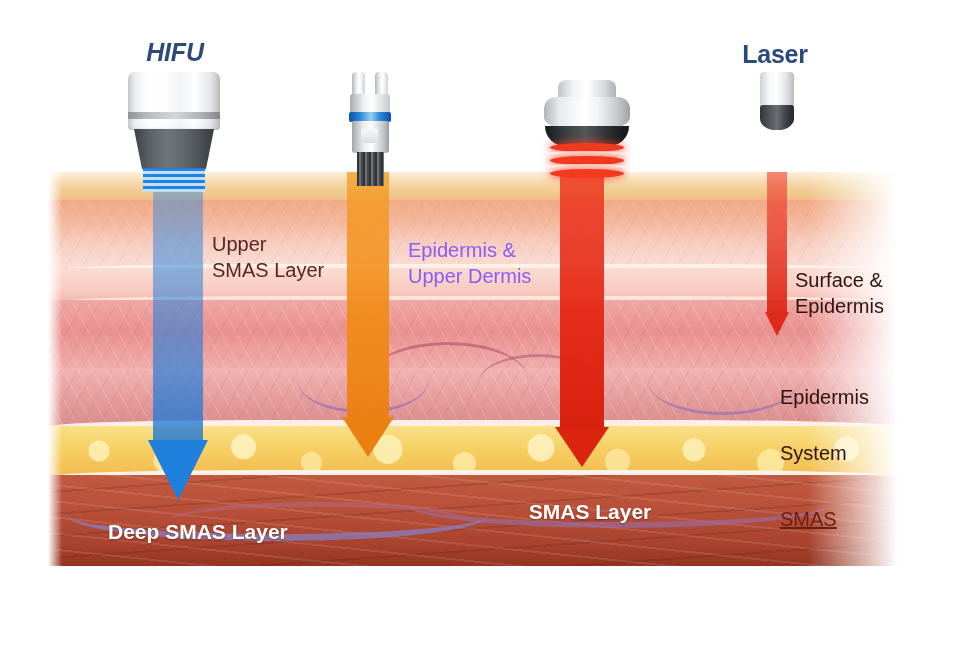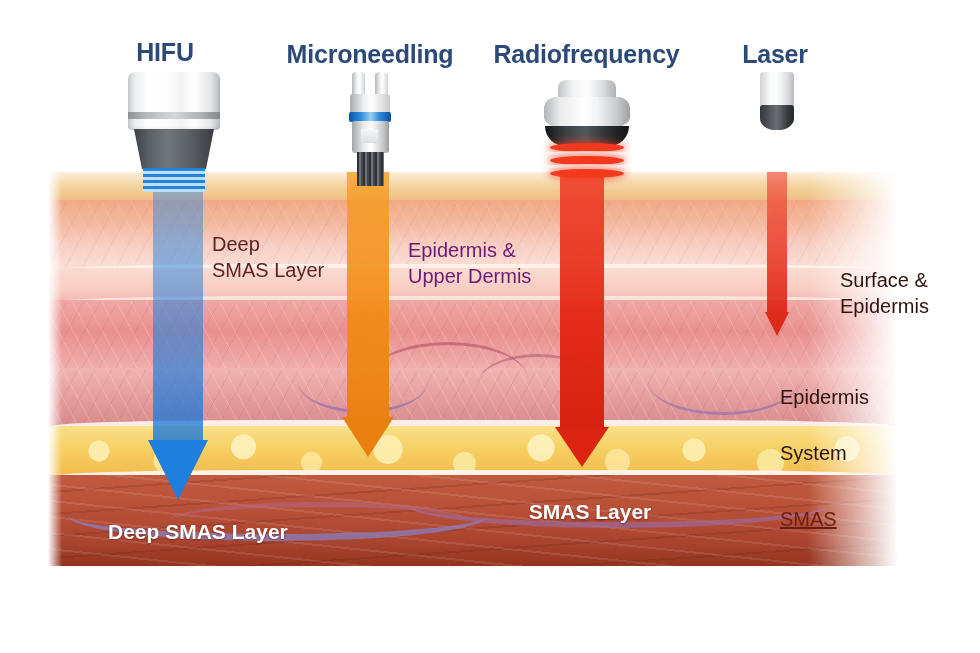--- a/index.html
+++ b/index.html
@@ -273,21 +273,21 @@
   }
 
   
   .ann {
     position: absolute;
     font-size: 20px;
     line-height: 1.28;
     white-space: pre-line;
   }
   .ann-deep   { color: #5c2323; }
-  .ann-epi    { color: #701a75; }
+  .ann-epi    { color: #8b5cf6; }
   .ann-mid    { color: #8e2b3c; }
   .ann-surf   { color: #2e1410; }
 
   .layer-label {
     position: absolute;
     font-size: 20px;
     color: #2a120e;
     white-space: nowrap;
   }
 
@@ -305,23 +305,21 @@
     font-size: 15px;
     font-weight: bold;
     margin-top: 1px;
   }
 </style>
 </head>
 <body>
 
 <div id="stage">
 
-  <div class="device-title" style="left:120px; top:38px; width:90px;">HIFU</div>
-  <div class="device-title" style="left:280px; top:40px; width:180px;">Microneedling</div>
-  <div class="device-title" style="left:489px; top:40px; width:195px;">Radiofrequency</div>
+  <div class="device-title" style="left:130px; top:38px; width:90px;font-style:italic;">HIFU</div>
   <div class="device-title" style="left:735px; top:40px; width:80px;">Laser</div>
 
   <div id="skin">
 
     <div class="layer l-surface"></div>
     <div class="layer l-epi"></div>
     <div class="tex-fib" style="top:30px;height:66px;opacity:.5;"></div>
 
     <div class="wave-sep" style="top:92px;opacity:.85;"></div>
     <div class="layer l-epi2"></div>
@@ -396,25 +394,25 @@
     <div class="rf-wave" style="top:76px;"></div>
     <div class="rf-wave-sep" style="top:84px;"></div>
     <div class="rf-wave" style="top:89px;"></div>
   </div>
 
   <div class="device" style="left:760px; top:72px; width:34px; height:60px;">
     <div class="laser-barrel"></div>
     <div class="laser-tip"></div>
   </div>
 
-  <div class="ann ann-deep" style="left:212px; top:232px;">Deep
+  <div class="ann ann-deep" style="left:212px; top:232px;">Upper
 SMAS Layer</div>
   <div class="ann ann-epi" style="left:408px; top:238px;">Epidermis &amp;
 Upper Dermis</div>
-  <div class="ann ann-surf" style="left:795px; top:268px;margin-left:45px;">Surface &amp;
+  <div class="ann ann-surf" style="left:795px; top:268px;">Surface &amp;
 Epidermis</div>
 
   <div class="layer-label" style="left:780px; top:386px;">Epidermis</div>
   <div class="layer-label" style="left:780px; top:442px;">System</div>
   <div class="layer-label" style="left:780px; top:508px; color:#6b1f14;text-decoration:underline;">SMAS</div>
 
   <div class="white-label lbl-deep" style="left:108px; top:520px;">Deep SMAS Layer</div>
 
   <div class="white-label lbl-smas" style="left:425px; top:500px; width:330px;">
     <span>SMAS Layer</span>

